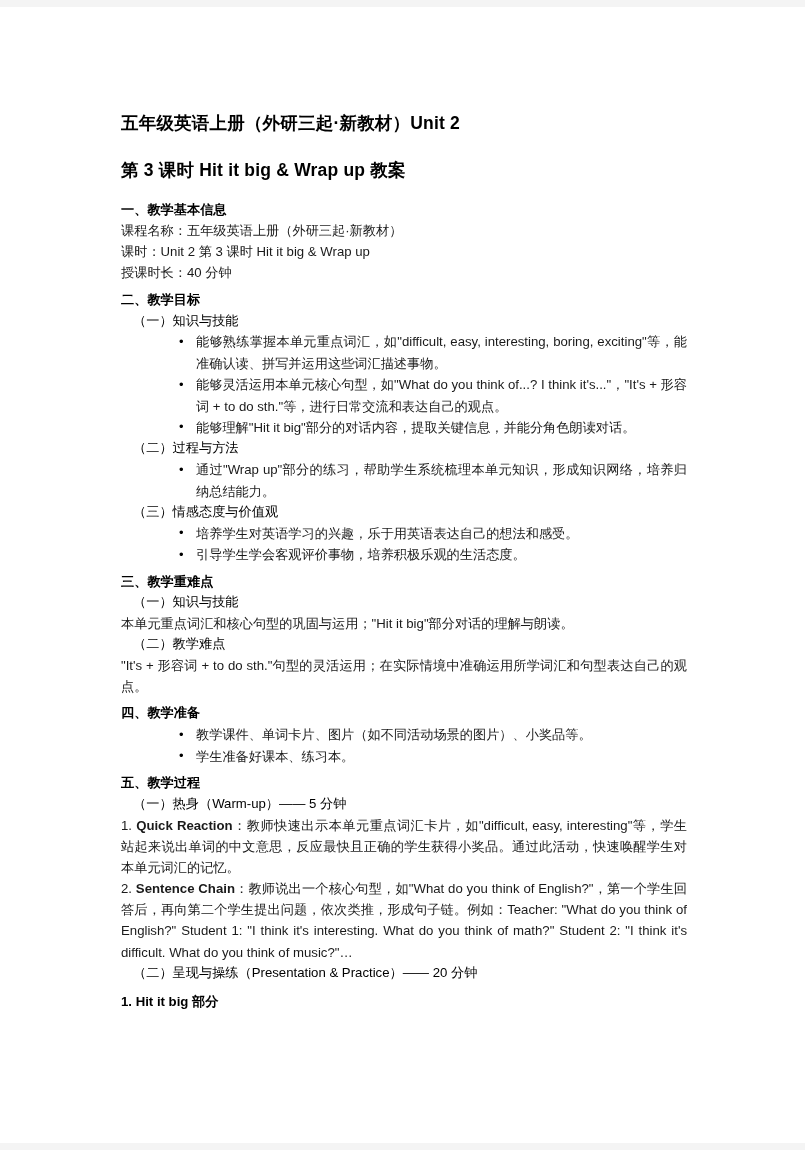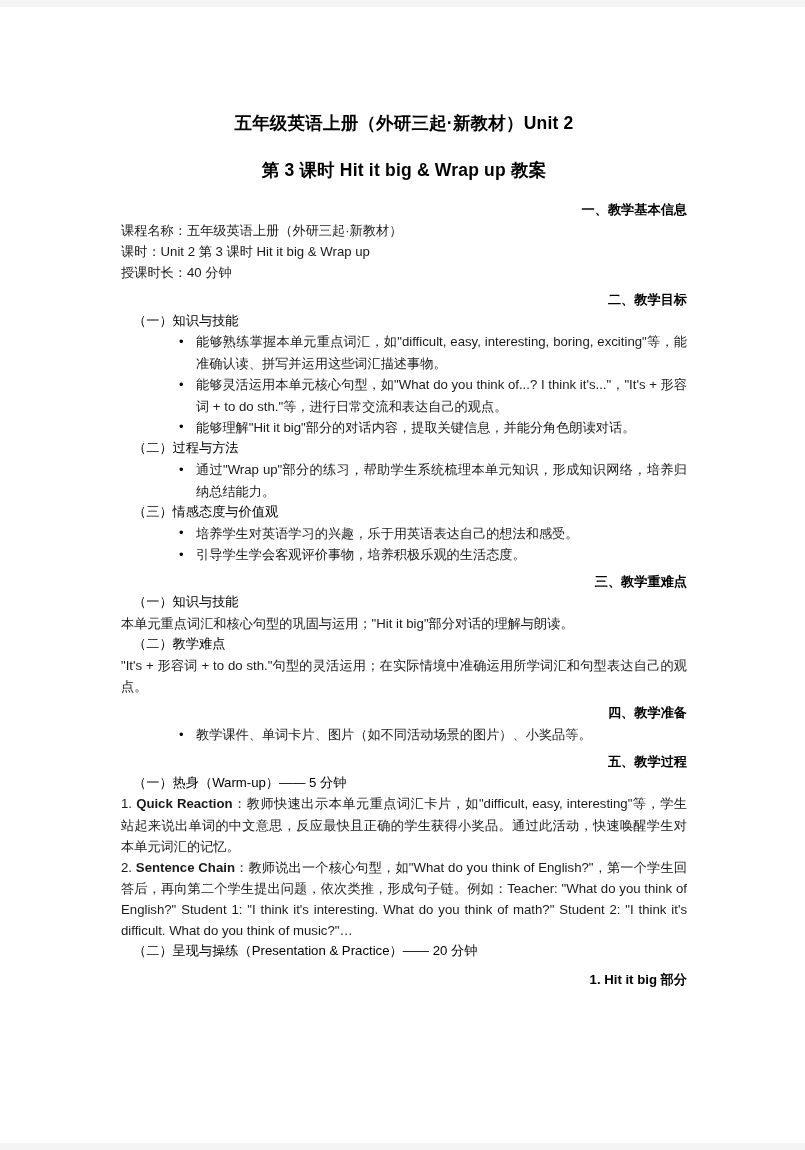--- a/index.html
+++ b/index.html
@@ -24,38 +24,36 @@
     padding: 0;
   }
   .content {
     position: absolute;
     left: 121px;
     top: 0;
     width: 566px;
     color: #1a1a1a;
   }
   .doc-title {
-    text-align: center;
     font-size: 17.5px;
     font-weight: bold;
     letter-spacing: 0.2px;
     line-height: 1.35;
     margin: 0;
     color: #000;
   }
   .title-1 { margin-top: 105px; }
   .title-2 { margin-top: 23px; }
 
   .h-section {
     font-size: 13.2px;
     font-weight: bold;
     margin: 6px 0 0 0;
     line-height: 1.58;
     color: #000;
-    text-align: right;
   }
   .h-sub {
     font-size: 13.2px;
     font-weight: normal;
     margin: 0 0 0 12px;
     line-height: 1.58;
     color: #000;
   }
   .p-line {
     font-size: 13.2px;
@@ -130,20 +128,21 @@
 
     <div class="h-section">三、教学重难点</div>
     <div class="h-sub">（一）知识与技能</div>
     <p class="p-body">本单元重点词汇和核心句型的巩固与运用；"Hit it big"部分对话的理解与朗读。</p>
     <div class="h-sub">（二）教学难点</div>
     <p class="p-body">"It's + 形容词 + to do sth."句型的灵活运用；在实际情境中准确运用所学词汇和句型表达自己的观点。</p>
 
     <div class="h-section">四、教学准备</div>
     <ul class="bullets">
       <li>教学课件、单词卡片、图片（如不同活动场景的图片）、小奖品等。</li>
+      <li>学生准备好课本、练习本。</li>
     </ul>
 
     <div class="h-section">五、教学过程</div>
     <div class="h-sub">（一）热身（Warm-up）—— 5 分钟</div>
 
     <p class="p-body"><span>1. </span><span class="b">Quick Reaction</span><span>：教师快速出示本单元重点词汇卡片，如"difficult, easy, interesting"等，学生站起来说出单词的中文意思，反应最快且正确的学生获得小奖品。通过此活动，快速唤醒学生对本单元词汇的记忆。</span></p>
 
     <p class="p-body"><span>2. </span><span class="b">Sentence Chain</span><span>：教师说出一个核心句型，如"What do you think of English?"，第一个学生回答后，再向第二个学生提出问题，依次类推，形成句子链。例如：Teacher: "What do you think of English?" Student 1: "I think it's interesting. What do you think of math?" Student 2: "I think it's difficult. What do you think of music?"…</span></p>
 
     <div class="h-sub">（二）呈现与操练（Presentation &amp; Practice）—— 20 分钟</div>

